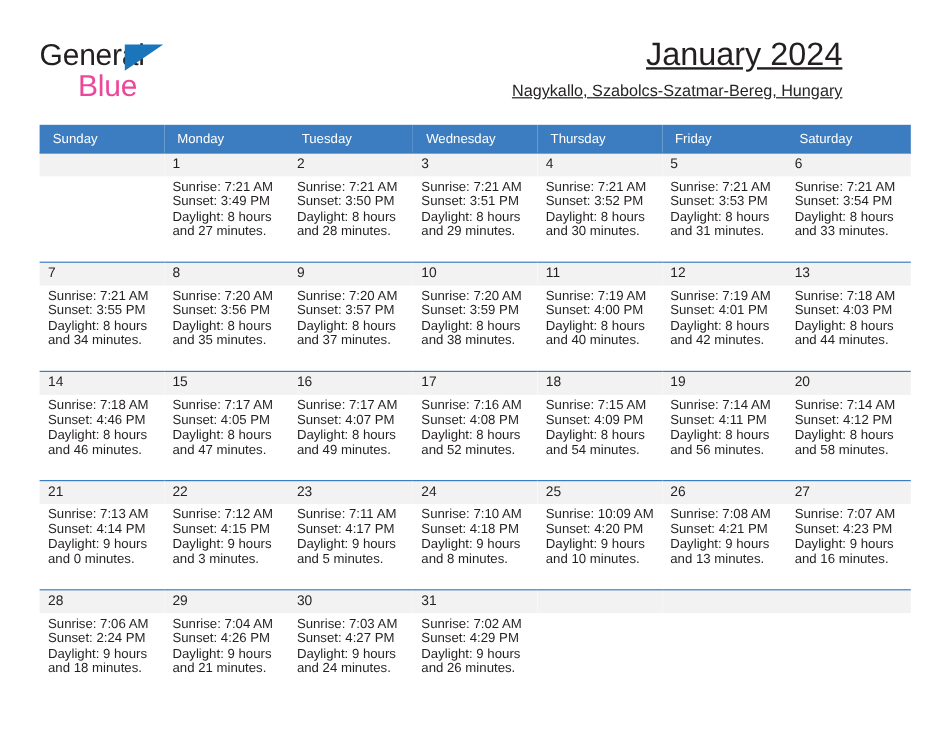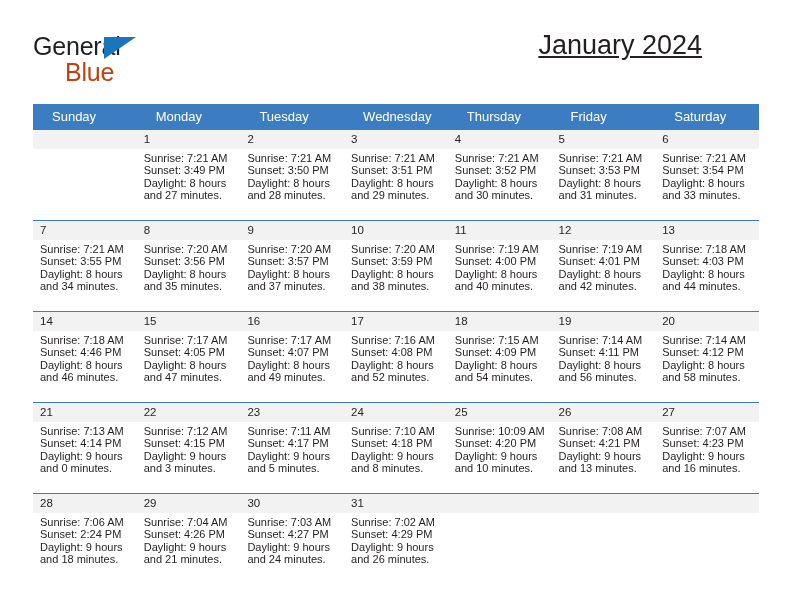--- a/index.html
+++ b/index.html
@@ -55,21 +55,21 @@
     width: 0;
     height: 0;
     border-left: 32px solid #1b75bb;
     border-bottom: 22px solid transparent;
   }
   .logo-blue {
     position: absolute;
     left: 32px;
     top: 26px;
     font-size: 25px;
-    color: #c2410c;
+    color: #ec4899;
     font-family: "Liberation Sans", sans-serif;
     letter-spacing: -0.2px;
   }
 
   .title-block {
     position: absolute;
     right: 0;
     top: 0;
     text-align: right;
     text-decoration: underline;
@@ -94,23 +94,23 @@
     left: 33px;
     top: 104px;
     width: 726px;
     border-collapse: collapse;
     table-layout: fixed;
   }
   .calendar th {
     background: #3b7dc0;
     color: #ffffff;
     font-weight: normal;
-    font-size: 13px;
+    font-size: 11px;
     text-align: left;
-    padding: 5px 0 5px 19px;
+    padding: 5px 0 5px 11px;
     height: 13px;
     border: none;
   }
   .calendar td {
     vertical-align: top;
     padding: 0;
     border: none;
     border-top: 1px solid #3b7dc0;
     height: 90px;
     width: 103.7px;
@@ -151,20 +151,21 @@
     <div class="logo">
       <div class="logo-general-row">
         <span class="logo-general">General</span>
         <span class="logo-triangle"></span>
       </div>
       <span class="logo-blue">Blue</span>
     </div>
 
     <div class="title-block">
       <div class="cal-title">January 2024</div>
+      <div class="cal-subtitle">Nagykallo, Szabolcs-Szatmar-Bereg, Hungary</div>
     </div>
 
   </div>
 
   <table class="calendar">
     <thead>
       <tr>
         <th>Sunday</th>
         <th>Monday</th>
         <th>Tuesday</th>

